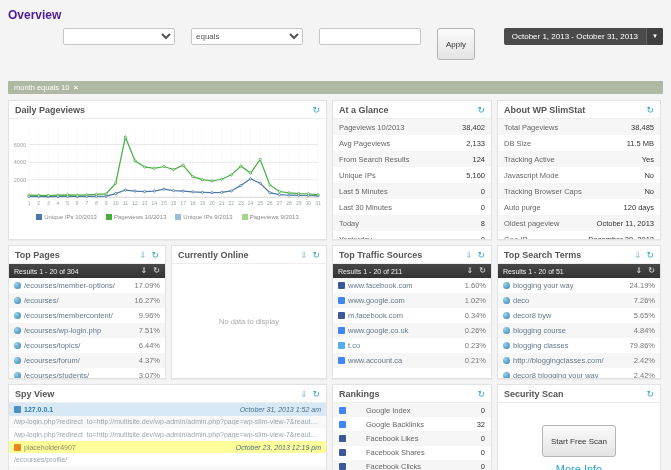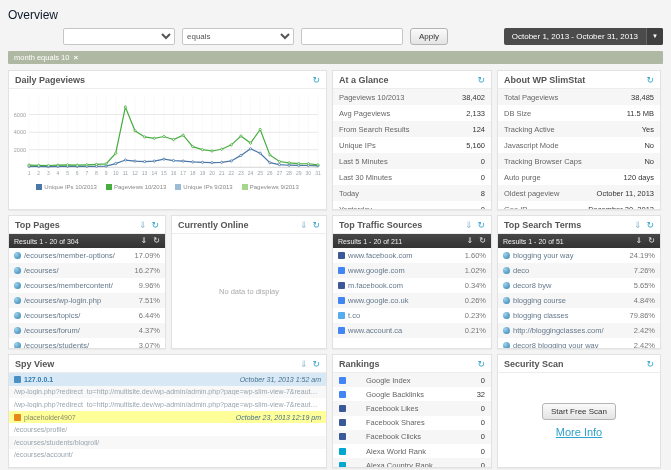--- a/index.html
+++ b/index.html
@@ -3,34 +3,34 @@
 <meta charset="utf-8">
 <style>
   * { margin:0; padding:0; box-sizing:border-box; }
   html,body { width:671px; height:470px; overflow:hidden; }
   body {
     font-family:"Liberation Sans", sans-serif;
     background:#f4f4f4;
     color:#444;
   }
   .wrap { padding:6px 8px; }
-  h1.page-title { font-size:12px; font-weight:400; color:#0f172a; margin:2px 0 6px 0; }
+  h1.page-title { font-size:12px; font-weight:700; color:#4c1d95; margin:2px 0 6px 0; }
 
   
-  .toolbar { display:flex; align-items:flex-start; gap:7px; padding-left:55px; margin-bottom:6px; }
+  .toolbar { display:flex; align-items:flex-start; gap:16px; padding-left:55px; margin-bottom:21px; }
   .toolbar select {
     font-family:"Liberation Sans", sans-serif; font-size:8px; height:17px; width:112px;
     border:1px solid #c6c6c6; background:#fff; color:#555; border-radius:2px;
   }
   .toolbar input[type=text] {
     font-family:"Liberation Sans", sans-serif; font-size:8px; height:17px; width:102px;
     border:1px solid #c6c6c6; background:#fff; border-radius:2px; padding:0 3px;
   }
   .btn {
-    font-family:"Liberation Sans", sans-serif; font-size:8px; height:17px; padding:0 8px;
+    font-family:"Liberation Sans", sans-serif; font-size:8px; height:32px; padding:0 8px;
     border:1px solid #b4b4b4; border-radius:3px; color:#333; cursor:pointer;
     background:linear-gradient(#fafafa,#e4e4e4);
   }
   .datebtn {
     margin-left:auto; display:flex; align-items:center; height:17px; cursor:pointer;
     background:#4b4b4b; color:#fff; font-size:8px; border-radius:2px; overflow:hidden;
   }
   .datebtn .dlabel { padding:0 8px; line-height:17px; }
   .datebtn .caret { padding:0 5px; font-size:6px; border-left:1px solid #666; line-height:17px; background:#3f3f3f; }
 

